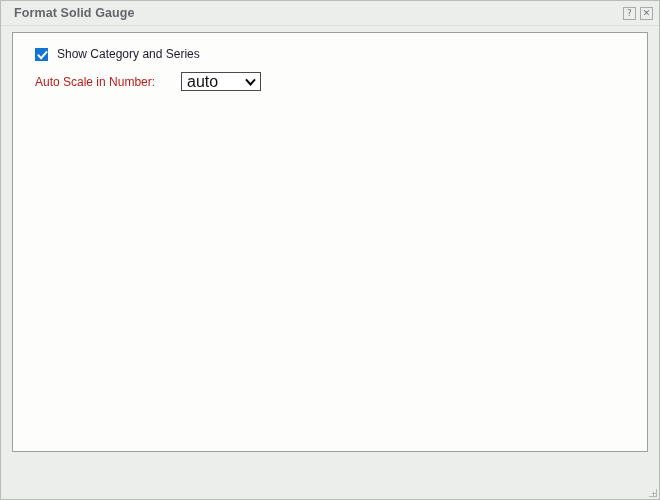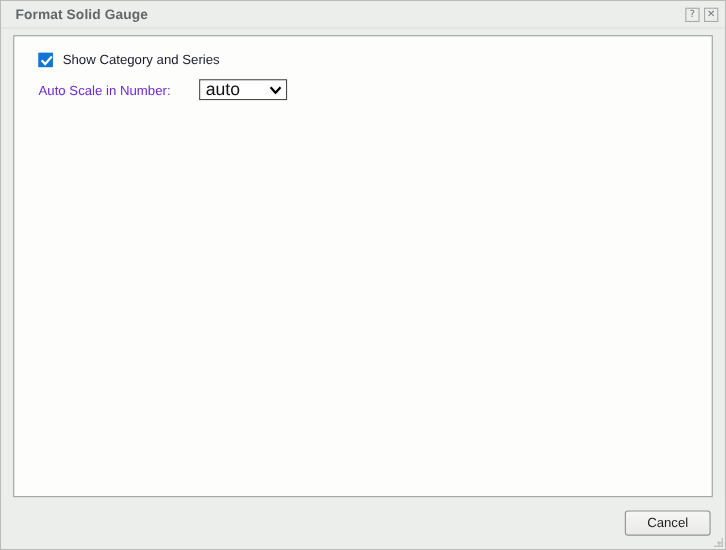--- a/index.html
+++ b/index.html
@@ -155,21 +155,21 @@
   .checkbox svg { position: absolute; left: 1px; top: 1px; }
   .checkbox-label {
     font-size: 12px;
     color: #1a1a2e;
     cursor: default;
     white-space: nowrap;
   }
 
   .field-label {
     font-size: 12px;
-    color: #6d28d9;
+    color: #b91c1c;
     width: 156px;
     padding-left: 10px;
     box-sizing: border-box;
     white-space: nowrap;
   }
   .select-box {
     width: 80px;
     height: 19px;
     background: #ffffff;
     border: 1px solid #4a4a4a;
@@ -272,21 +272,20 @@
               <path d="M1 1.4 L5.5 6.4 L10 1.4" stroke="#000000" stroke-width="2" fill="none" stroke-linecap="butt" stroke-linejoin="miter"></path>
             </svg>
           </span>
         </div>
       </div>
 
     </div>
   </div>
 
   <div id="dialog-footer">
-    <button class="dlg-btn">Cancel</button>
   </div>
 
   <div id="resize-grip">
     <i style="right:0; bottom:0; width:8px; height:1px;"></i>
     <i style="right:0; bottom:0; width:1px; height:8px;"></i>
     <i style="right:0; bottom:3px; width:5px; height:1px;"></i>
     <i style="right:3px; bottom:0; width:1px; height:5px;"></i>
   </div>
 
 </div>

